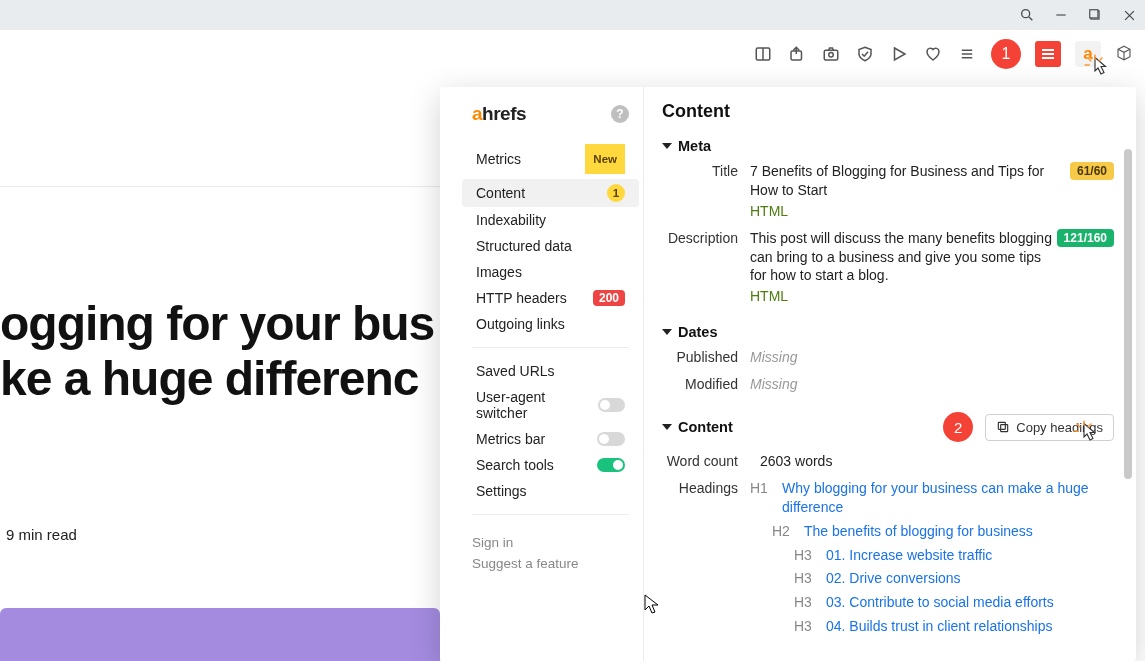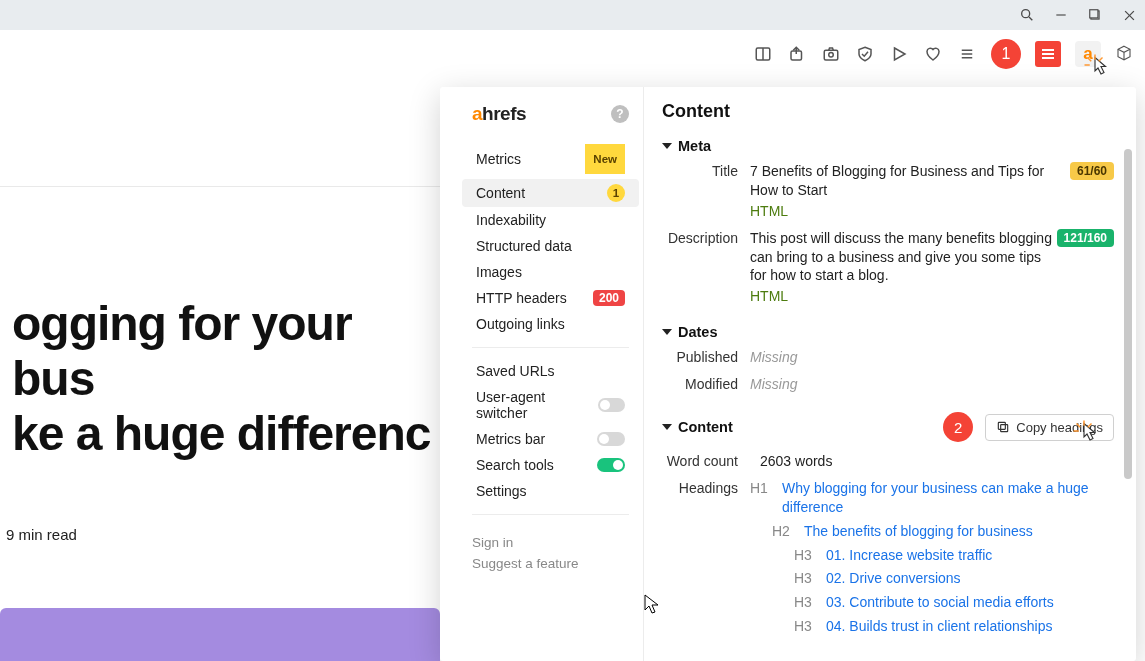--- a/index.html
+++ b/index.html
@@ -78,21 +78,20 @@
     left: 0; top: 218px;
     width: 440px;
     padding-left: 0;
   }
   .page-bg h1 {
     font-size: 48px;
     font-weight: 800;
     letter-spacing: -1px;
     line-height: 1.15;
     color: #111;
-    padding-left: 12px;
   }
   .page-bg .readtime {
     position: absolute;
     left: 6px; top: 448px;
     color: #222;
     font-size: 15px;
   }
   .page-bg .purple-block {
     position: absolute;
     left: 0; top: 530px;

